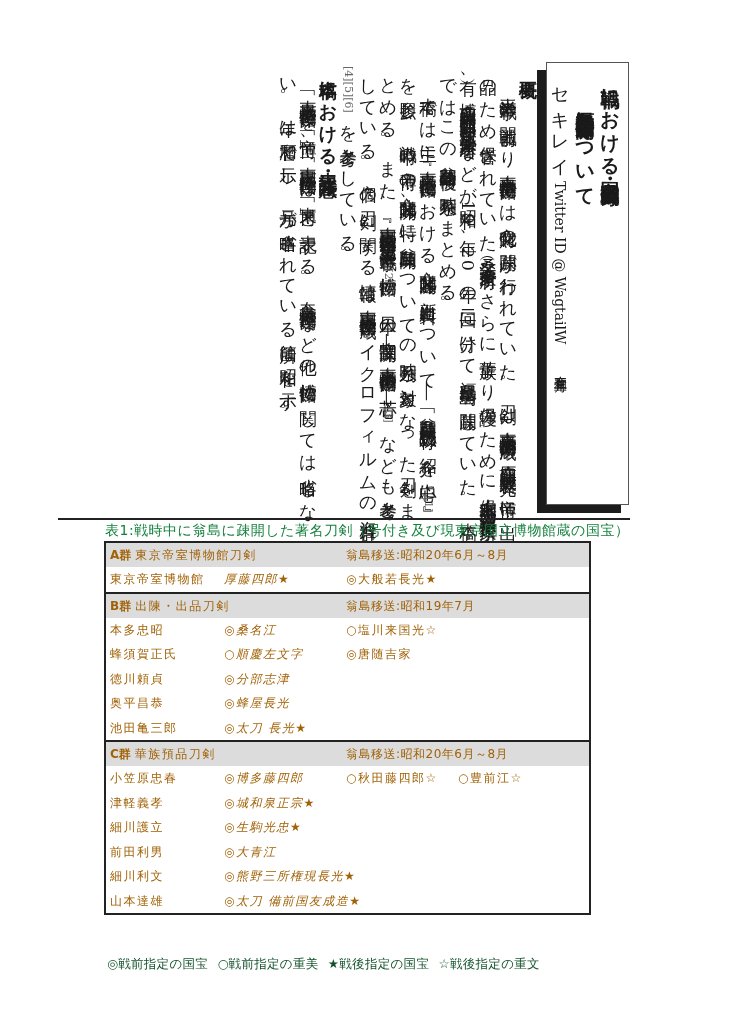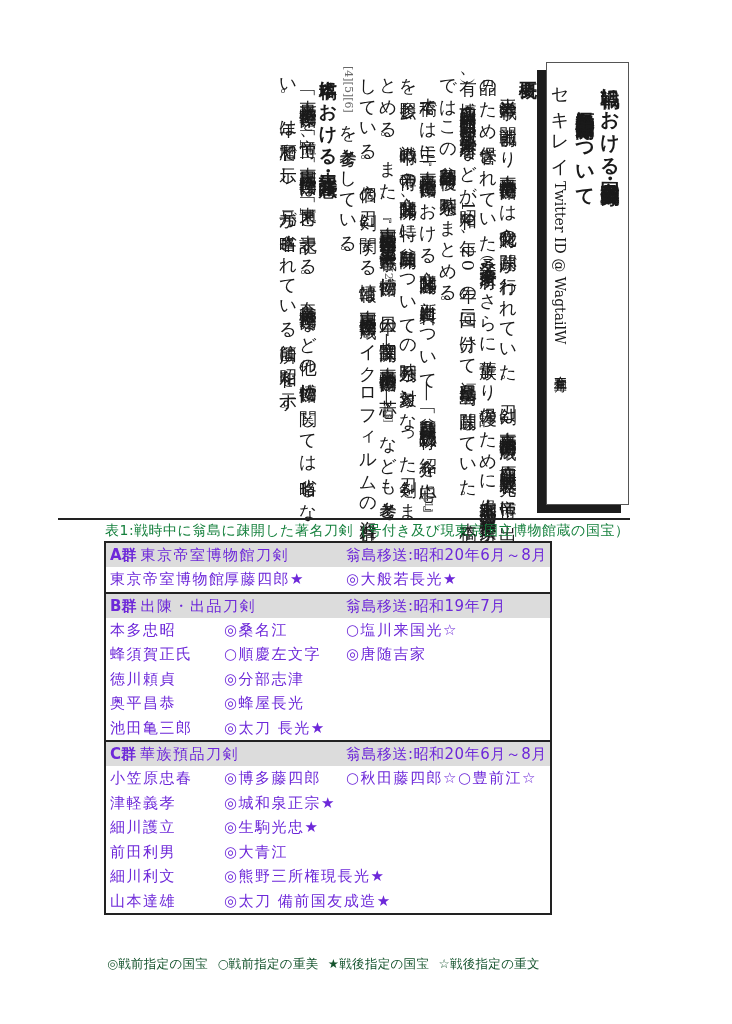--- a/index.html
+++ b/index.html
@@ -25,26 +25,26 @@
   }
   .body-text h2 { margin:0; font-family:"DejaVu Sans", sans-serif; font-weight:bold; font-size:18px; line-height:20px; }
   .body-text p { margin:0; text-indent:1em; }
   .body-text .ref { font-size:11px; color:#666; letter-spacing:0; }
 
   
   .sep { position:absolute; left:58px; top:518px; width:572px; height:2px; background:#222; }
 
   
   .caption { position:absolute; left:105px; top:522px; font-family:"DejaVu Sans", sans-serif; font-size:14px; letter-spacing:0.5px; color:#15803d; }
-  .tbl { position:absolute; left:104px; top:541px; width:448px; border:2px solid #222; box-sizing:border-box; font-family:"DejaVu Sans", sans-serif; font-size:15px; color:#6d28d9; }
+  .tbl { position:absolute; left:104px; top:541px; width:487px; border:2px solid #222; box-sizing:border-box; font-family:"DejaVu Sans", sans-serif; font-size:12px; color:#a16207; }
   .grp-head { height:24px; background:#dcdcdc; border-top:2px solid #222; position:relative; }
   .grp-head:first-child { border-top:none; }
   .row { height:24.5px; position:relative;text-align:right; }
   .cell { position:absolute; top:0; line-height:24px; white-space:nowrap; letter-spacing:1.5px; }
-  .c0 { left:4px; } .c1 { left:118px; } .c2 { left:240px; } .c3 { left:352px; }
+  .c0 { left:4px; } .c1 { left:118px;font-style:italic; } .c2 { left:240px; } .c3 { left:352px; }
   .grp-head .c0 b { font-weight:bold; letter-spacing:0; margin-right:4px; }
   .grp-head .c2 { left:240px; letter-spacing:0.5px; }
   .legend { position:absolute; left:107px; top:956px; font-family:"DejaVu Sans", sans-serif; font-size:12.5px; letter-spacing:0.3px; color:#14532d; }
   .legend span { margin-right:5px; }
 </style>
 </head>
 <body>
 
 <div class="title-shadow"></div>
 <div class="title-box">

